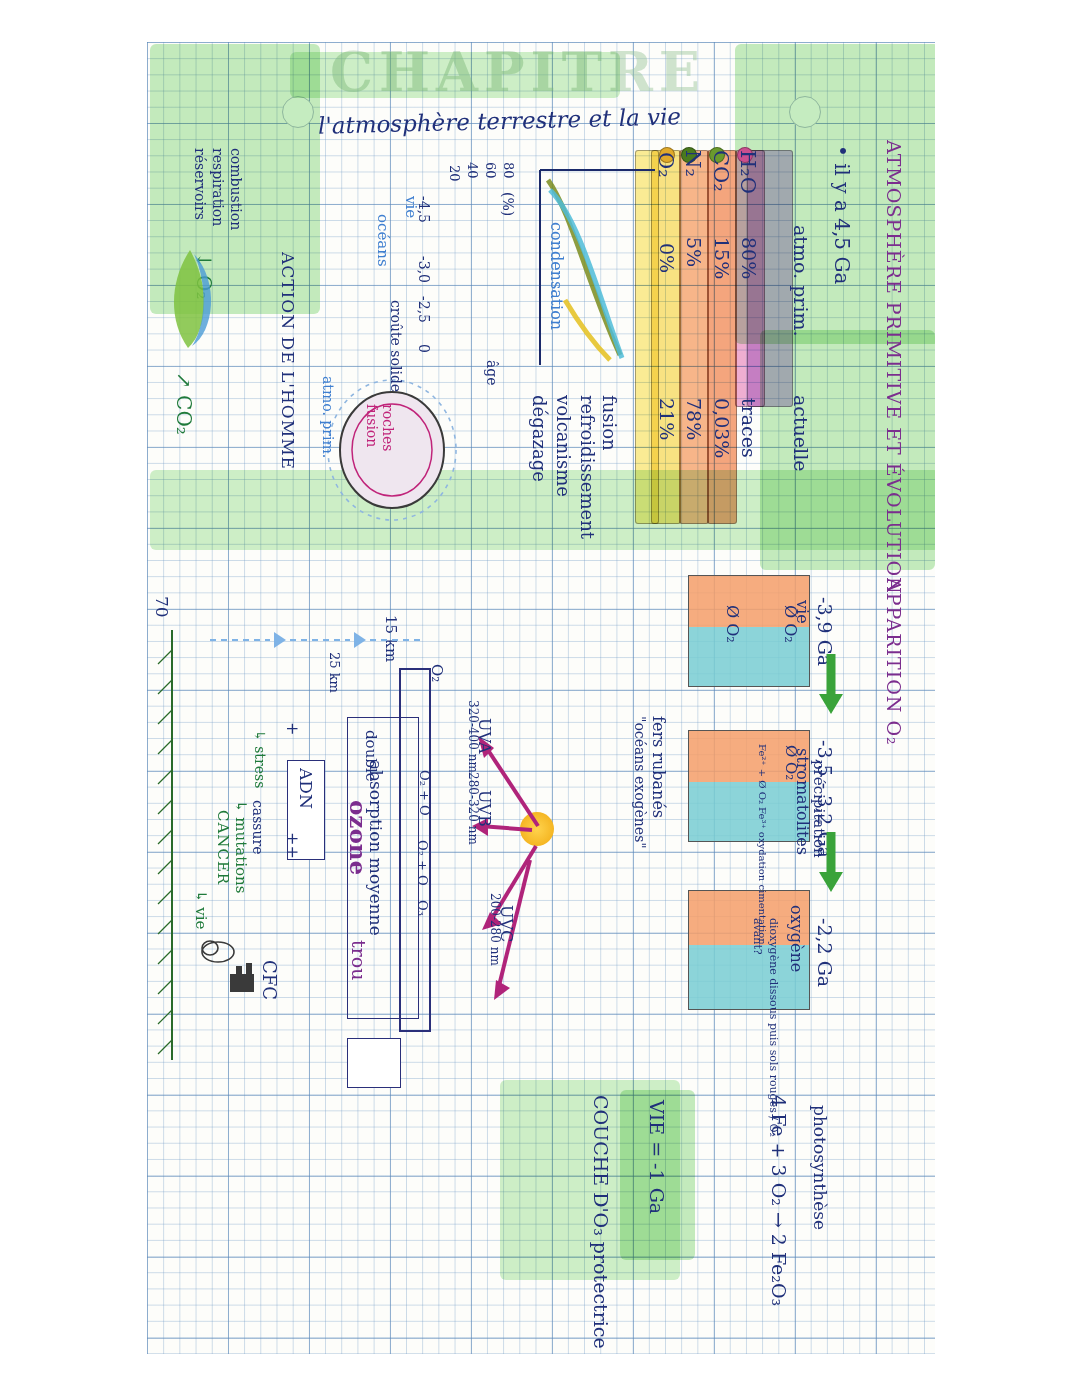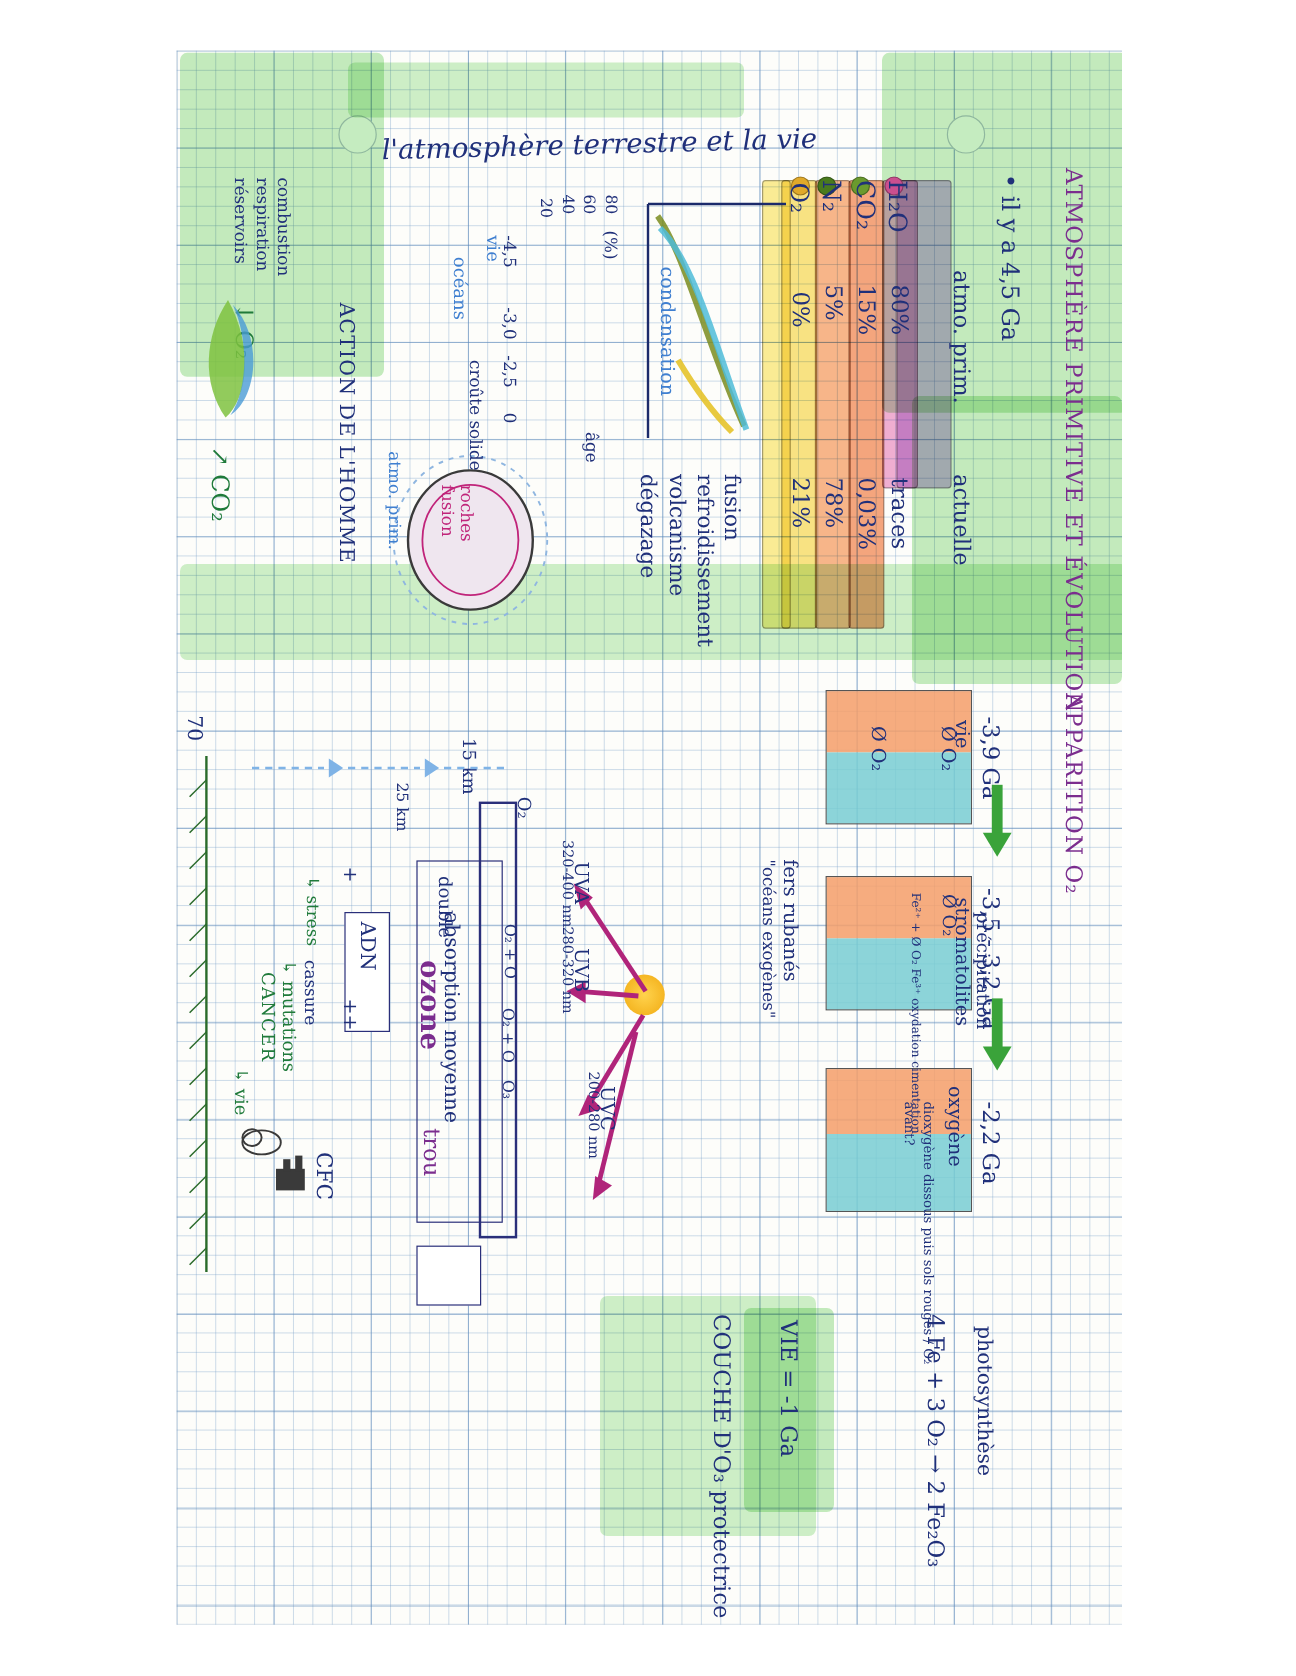--- a/index.html
+++ b/index.html
@@ -71,20 +71,21 @@
 <div class="page">
 
   <div class="paper">
     <div class="grid"></div>
     <div class="grid big"></div>
   </div>
 
   <div class="hole" style="left:282px;top:96px;"></div>
   <div class="hole" style="left:789px;top:96px;"></div>
 
+  <div class="title-ghost" style="left:330px;top:40px;font-size:54px;">CHAPITRE</div>
 
   <div class="hl hl-green" style="left:150px;top:44px;width:170px;height:270px;"></div>
   <div class="hl hl-green2" style="left:290px;top:52px;width:330px;height:46px;"></div>
   <div class="hl hl-green" style="left:735px;top:44px;width:205px;height:300px;"></div>
   <div class="hl hl-green2" style="left:150px;top:470px;width:790px;height:80px;"></div>
   <div class="hl hl-green" style="left:760px;top:330px;width:175px;height:240px;"></div>
   <div class="hl hl-green2" style="left:500px;top:1080px;width:180px;height:200px;"></div>
   <div class="hl hl-green" style="left:620px;top:1090px;width:75px;height:170px;"></div>
 
   <div class="rot" style="position:absolute;left:905px;top:140px;transform:rotate(90deg);">

